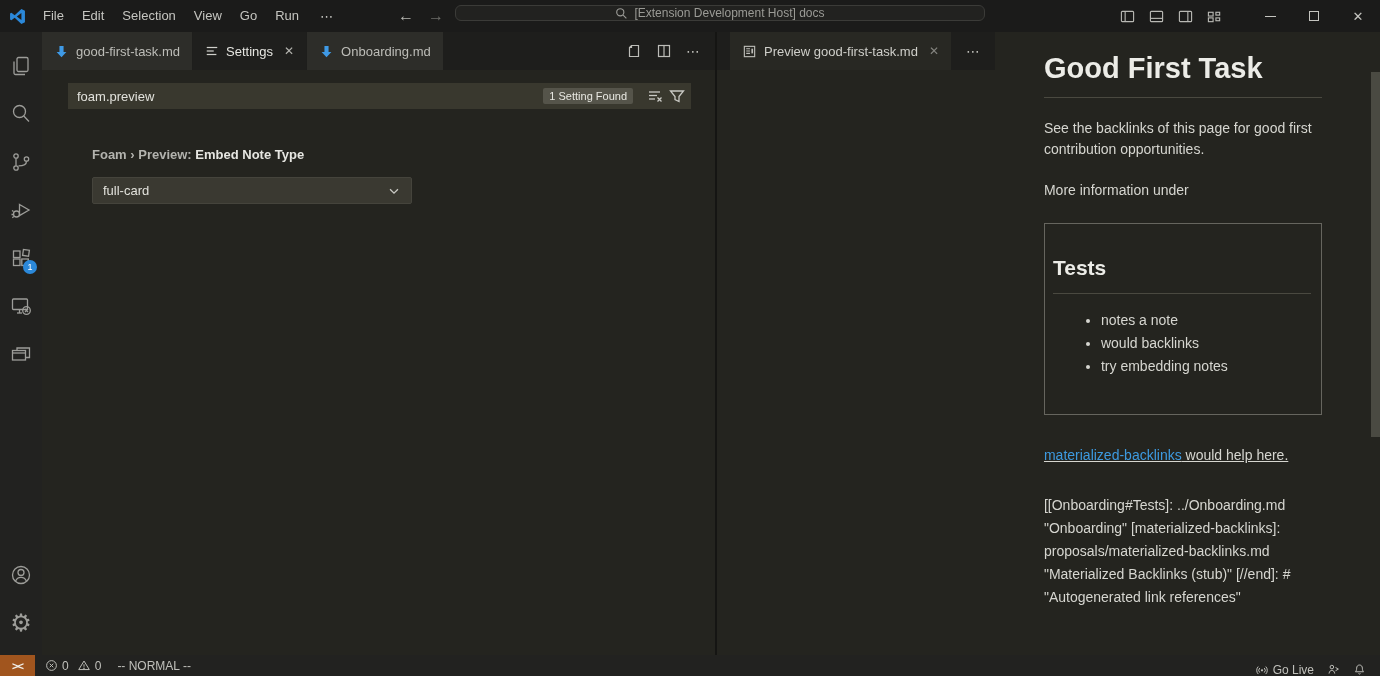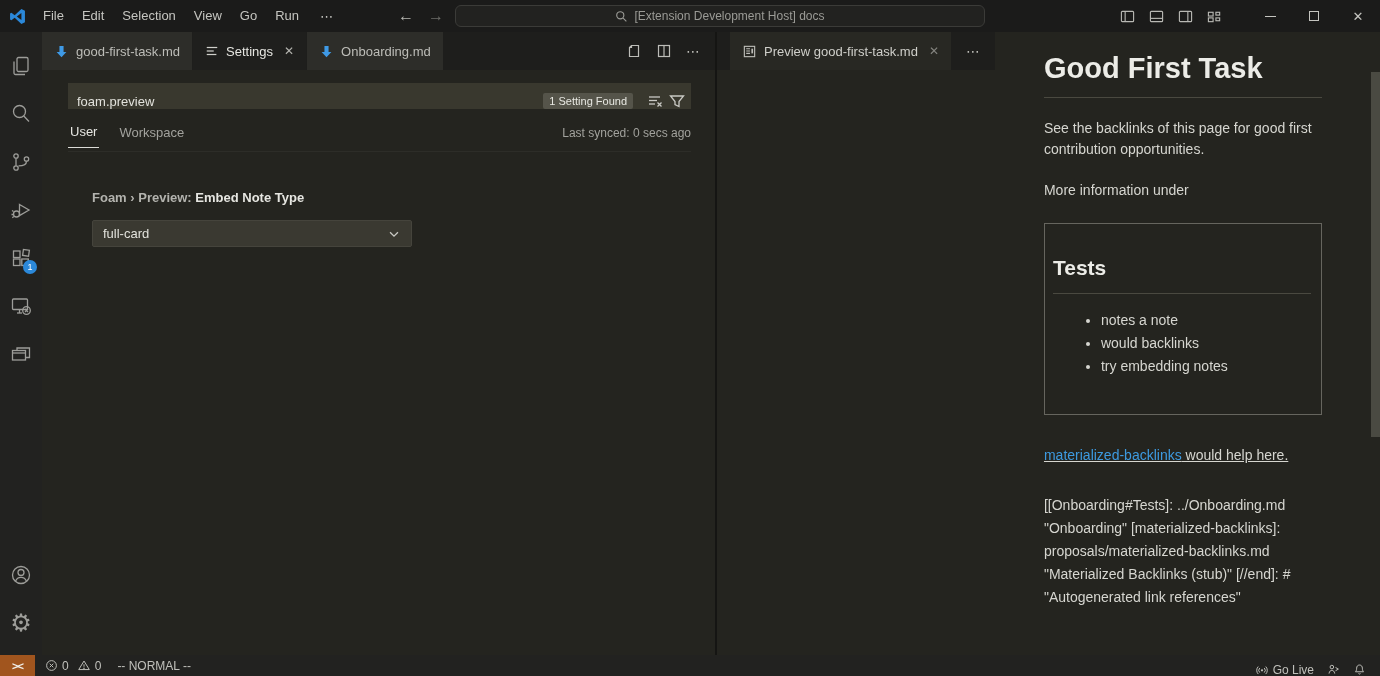--- a/index.html
+++ b/index.html
@@ -8,21 +8,21 @@
   svg { display:block; }
 
   
   .titlebar { position:relative; height:32px; background:#1b1b1a; display:flex; align-items:center; }
   .vscode-logo { width:34px; display:flex; justify-content:center; }
   .menu-item { font-size:13px; color:#c5c5c0; padding:0 9px; line-height:32px; cursor:default; }
   .menu-more { color:#c5c5c0; padding:0 12px; font-size:13px; letter-spacing:2px; }
   .nav-arrows { position:absolute; left:398px; top:0; height:32px; display:flex; align-items:center; gap:14px; }
   .nav-arrow { font-size:16px; color:#b9b9b4; }
   .nav-arrow.dim { color:#6d6d68; }
-  .command-center { position:absolute; left:455px; top:5px; width:530px; height:22px;
+  .command-center { position:absolute; left:455px; top:5px; width:530px; height:16px;
     background:#222220; border:1px solid #3b3b38; border-radius:6px;
     display:flex; align-items:center; justify-content:center; gap:6px; font-size:12px; color:#9b9b96; }
   .win-controls { position:absolute; right:0; top:0; height:32px; display:flex; align-items:center; }
   .layout-icons { display:flex; gap:14px; margin-right:26px; color:#b9b9b4; }
   .winbtn { width:44px; height:32px; display:flex; align-items:center; justify-content:center; color:#c5c5c0; font-size:13px; }
   .min-glyph { display:block; width:11px; height:1px; background:#c5c5c0; }
   .max-glyph { display:block; width:10px; height:10px; border:1px solid #c5c5c0; }
 
   
   .main { display:flex; height:623px; }
@@ -42,21 +42,21 @@
   .tab.active { background:#1f1f1d; color:#e6e6e1; }
   .tab.preview-tab { background:#282823; color:#cfcfca; margin-left:13px; }
   .tab-close { color:#b5b5b0; font-size:12px; margin-left:4px; }
   .tab-close.dim { color:#84847f; }
   .tabbar-spacer { flex:1; }
   .editor-actions { display:flex; align-items:center; gap:14px; padding:0 14px; color:#bdbdb8; }
   .more-dots { font-size:14px; letter-spacing:1px; color:#bdbdb8; }
 
   
   .settings-body { padding:13px 24px 0 26px; }
-  .settings-search { height:26px; background:#39382e; display:flex; align-items:flex-end; padding:0 6px 0 9px; }
+  .settings-search { height:26px; background:#39382e; display:flex; align-items:center; padding:0 6px 0 9px; }
   .settings-search-text { flex:1; font-size:13px; color:#e2e2dc; }
   .result-badge { background:#55544a; color:#e8e8e2; font-size:11px; padding:2px 6px; border-radius:2px; margin-right:8px; white-space:nowrap; }
   .search-icon-btn { color:#c9c9c4; margin-left:6px; display:flex; align-items:center; }
   .scope-row { margin-top:12px; height:31px; display:flex; align-items:center; border-bottom:1px solid #2d2d28; }
   .scope-tab { font-size:13px; color:#a2a29d; padding:0 2px 8px 2px; margin-right:18px; }
   .scope-tab.active { color:#e6e6e1; border-bottom:1px solid #dcdcd7; }
   .scope-spacer { flex:1; }
   .last-synced { font-size:12px; color:#a2a29d; padding-bottom:6px; }
   .setting-item { padding:38px 0 0 24px; }
   .setting-label { font-size:13px; }
@@ -288,26 +288,20 @@
               <path d="m10.5 9.5 4 4m0-4-4 4"></path>
             </svg>
           </span>
         <span class="search-icon-btn">
             <svg width="16" height="16" viewBox="0 0 16 16" fill="none" stroke="#c9c9c4" stroke-width="1.3">
               <path d="M1.5 3h13L10 8.5v5l-4-1.8V8.5z"></path>
             </svg>
           </span>
       </div>
 
-      <div class="scope-row">
-        <span class="scope-tab active">User</span>
-        <span class="scope-tab">Workspace</span>
-        <span class="scope-spacer"></span>
-        <span class="last-synced">Last synced: 0 secs ago</span>
-      </div>
 
       <div class="setting-item">
         <div class="setting-label">
           <span class="cat">Foam › Preview: </span><span class="name">Embed Note Type</span>
         </div>
         <div class="setting-select">
           <span>full-card</span>
           <span class="sel-spacer"></span>
           <span class="chev">
               <svg width="14" height="14" viewBox="0 0 16 16" fill="none" stroke="#c9c9c4" stroke-width="1.5">

